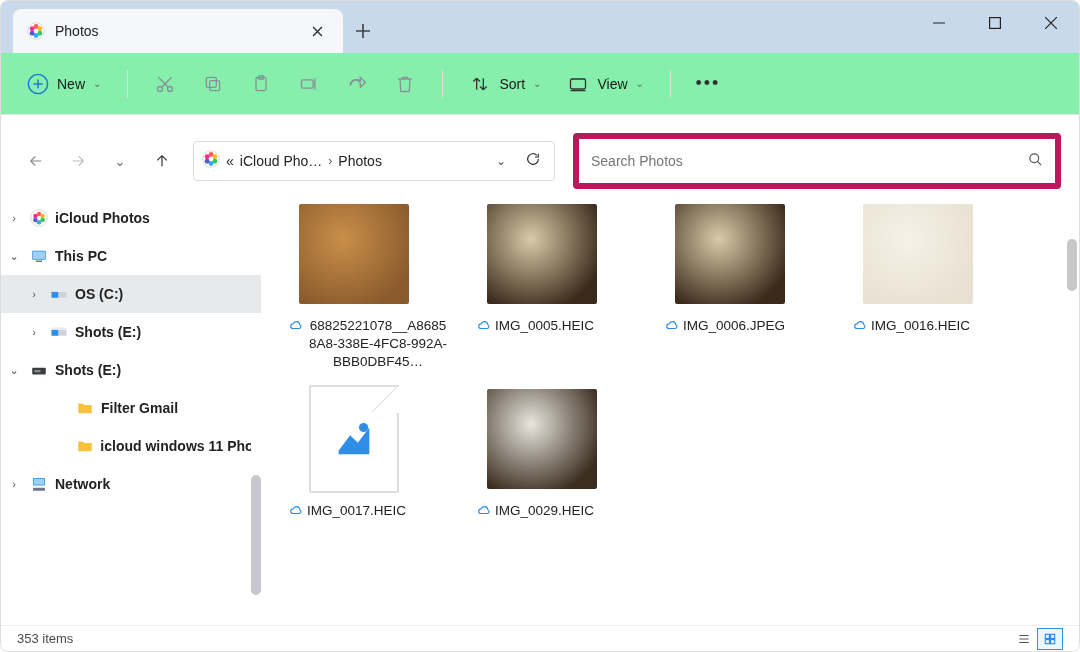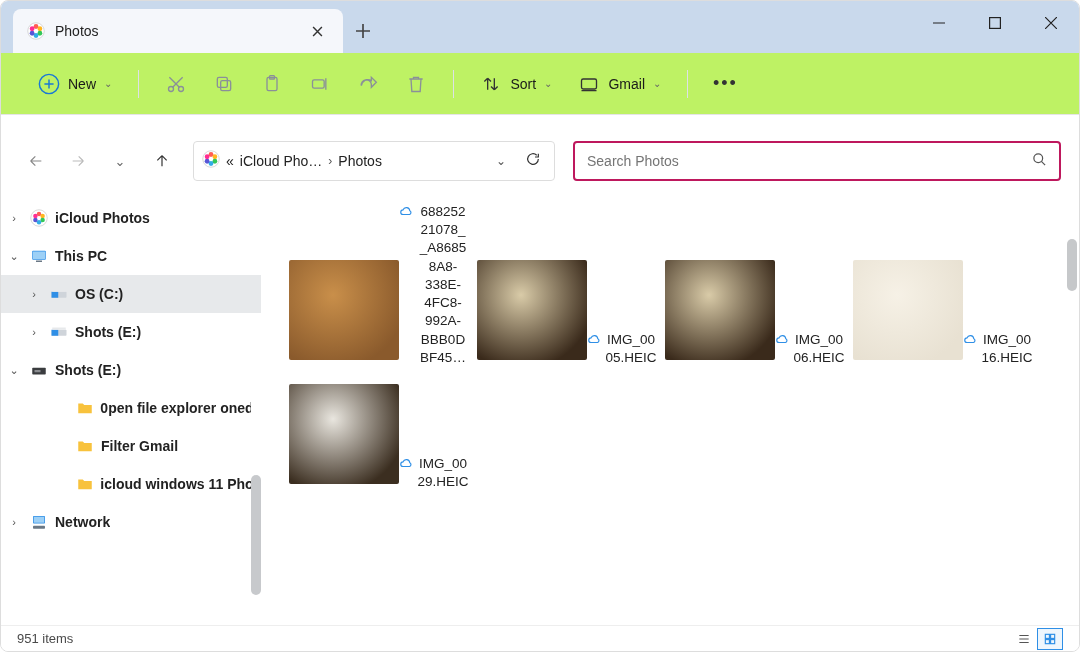--- a/index.html
+++ b/index.html
@@ -9,56 +9,56 @@
   .title-bar { height: 52px; display: flex; background: linear-gradient(#c9d9ec, #c9d9ec); position: relative; }
   .tab { background: #f5f7fb; margin: 8px 0 0 12px; height: 44px; width: 330px; border-radius: 8px 8px 0 0; display: flex; align-items: center; padding: 0 14px; gap: 10px; }
   .photos-app-icon { width: 18px; height: 18px; }
   .tab-title { font-size: 14px; color: #222; flex: 1; }
   .tab-close { width: 24px; height: 24px; display: flex; align-items: center; justify-content: center; font-size: 15px; color: #444; cursor: pointer; }
   .new-tab-btn { width: 40px; display: flex; align-items: center; justify-content: center; font-size: 20px; color: #444; cursor: pointer; margin-top: 8px; }
   .window-controls { position: absolute; right: 0; top: 0; display: flex; height: 44px; }
   .win-ctrl { width: 56px; display: flex; align-items: center; justify-content: center; cursor: pointer; }
   
   
-  .toolbar { height: 62px; background: #bef264; border-bottom: 1px solid #e5e5e5; display: flex; align-items: center; padding: 0 27px; gap: 6px; }
+  .toolbar { height: 62px; background: #86efac; border-bottom: 1px solid #e5e5e5; display: flex; align-items: center; padding: 0 16px; gap: 6px; }
   .tb-btn { display: flex; align-items: center; gap: 8px; padding: 6px 10px; border-radius: 4px; cursor: pointer; color: #1a1a1a; font-size: 14px; }
   .tb-icon { width: 22px; height: 22px; display: flex; align-items: center; justify-content: center; color: #1878d6; }
   .tb-icon.muted { color: #8a9099; }
   .tb-sep { width: 1px; height: 28px; background: #dde1e6; margin: 0 10px; }
   .chev-sm { font-size: 10px; color: #666; }
   
   
   .nav-area { height: 56px; background: #fff; display: flex; align-items: center; padding: 0 18px; gap: 8px; margin-top: 18px; margin-bottom: 6px;}
   .nav-arrow { width: 34px; height: 34px; display: flex; align-items: center; justify-content: center; cursor: pointer; color: #333; border-radius: 4px; }
   .nav-arrow.dim { color: #bbb; }
   .address-bar { flex: 0 0 362px; height: 40px; border: 1px solid #ddd; border-radius: 4px; display: flex; align-items: center; padding: 0 8px; gap: 6px; margin-left: 6px;}
   .crumb { font-size: 14px; color: #222; cursor: pointer; white-space: nowrap; }
   .crumb-sep { font-size: 12px; color: #555; }
   .crumb-chev { margin-left: auto; width: 26px; text-align: center; color: #555; cursor: pointer; font-size:12px;}
   .refresh-btn { width: 26px; text-align: center; color: #333; cursor: pointer; }
-  .search-box { flex: 1; height: 40px; border: 2px solid #be185d; border-radius: 4px; display: flex; align-items: center; padding: 0 12px; margin-left: 10px; gap: 19px;}
+  .search-box { flex: 1; height: 56px; border: 6px solid #be185d; border-radius: 4px; display: flex; align-items: center; padding: 0 12px; margin-left: 10px; gap: 19px;}
   .search-input { flex: 1; border: none; outline: none; font-size: 14px; color: #777; background: transparent;}
   .search-icon { color: #555; font-size: 14px; }
   
   
   .main { display: flex; height: calc(100% - 52px - 62px - 80px - 26px); }
   .tree { width: 260px; padding: 4px 0 0 0; overflow: hidden; font-size: 14px; color: #222; position: relative;}
   .tree-scroll-thumb { position:absolute; right:0; top:280px; width:10px; height:120px; background:#c7c9cc; border-radius:5px;}
   .tree-item { display: flex; align-items: center; height: 38px; padding: 0 10px 0 4px; gap: 6px; cursor: pointer; }
   .tree-item.selected { background: #e7e9eb; }
   .tree-chev { width: 18px; text-align: center; color: #555; font-size: 11px; }
   .tree-icon { width: 20px; height: 20px; display: flex; align-items: center; justify-content: center; }
   .tree-label { white-space: nowrap; overflow: hidden; font-weight: bold; }
   .indent-1 { padding-left: 24px; }
   .indent-2 { padding-left: 50px; }
   .indent-1 .tree-chev { width: 18px; }
   
   .content { flex: 1; position: relative; overflow: hidden; }
   .file-grid { display: grid; grid-template-columns: repeat(4, 180px); gap: 8px 8px; padding: 0 0 0 28px; }
-  .file-item { width: 180px; display: flex; flex-direction: row; align-items: flex-end; cursor: pointer; padding-top:2px;}
+  .file-item { width: 180px; display: flex; flex-direction: column; align-items: flex-start; cursor: pointer; padding-top:2px;}
   .thumb { width: 130px; height: 114px; display: flex; align-items: center; justify-content: center; }
   .thumb-img { width: 110px; height: 100px; border-radius: 2px; }
   .file-caption { display: flex; align-items: flex-start; gap: 4px; font-size: 13.5px; color: #222; text-align: center; max-width: 160px; line-height: 1.35; margin-top: 6px;}
   .cloud-ico { color: #2f8fe6; flex-shrink: 0; margin-top: 1px;}
   .file-name { word-break: break-word; }
   .content-scroll { position: absolute; right: 2px; top: 44px; width: 10px; height: 52px; background: #c6c8ca; border-radius: 5px; }
   
   
   .doc-ph { width: 90px; height: 108px; background: #fff; border: 2px solid #ddd; border-radius: 2px; position: relative; display:flex; align-items:center; justify-content:center;}
   .doc-ph::before { content:""; position:absolute; top:-2px; right:-2px; width:28px; height:28px; background: linear-gradient(135deg, transparent 48%, #ddd 50%, #fff 52%); border-bottom-left-radius:2px;}
@@ -190,21 +190,21 @@
     <span>Sort</span>
     <span class="chev-sm">⌄</span>
   </div>
   <div class="tb-btn">
     <span class="tb-icon" style="color:#333">
         <svg width="20" height="20" viewBox="0 0 24 24" fill="none" stroke="#333" stroke-width="1.6">
           <rect x="3" y="6" width="18" height="12" rx="2"></rect>
           <path d="M3 20 H21"></path>
         </svg>
       </span>
-    <span>Gmail</span>
+    <span>View</span>
     <span class="chev-sm">⌄</span>
   </div>
   <div class="tb-sep"></div>
   <div class="tb-btn">
       <span class="tb-icon" style="color:#333;font-size:18px;letter-spacing:2px">•••</span>
     </div>
 </div>
 
 <div class="nav-area">
   <div class="nav-arrow dim">
@@ -319,29 +319,20 @@
         </span>
         <span class="tree-label">Shots (E:)</span>
       </div>
       <div class="tree-item indent-2">
         <span class="tree-chev"></span>
         <span class="tree-icon">
           <svg width="18" height="18" viewBox="0 0 24 24">
             <path d="M3 6 h6 l2 2 h10 v11 H3 Z" fill="#f8c23c"></path>
           </svg>
         </span>
-        <span class="tree-label">0pen file explorer oned</span>
-      </div>
-      <div class="tree-item indent-2">
-        <span class="tree-chev"></span>
-        <span class="tree-icon">
-          <svg width="18" height="18" viewBox="0 0 24 24">
-            <path d="M3 6 h6 l2 2 h10 v11 H3 Z" fill="#f8c23c"></path>
-          </svg>
-        </span>
         <span class="tree-label">Filter Gmail</span>
       </div>
       <div class="tree-item indent-2">
         <span class="tree-chev"></span>
         <span class="tree-icon">
           <svg width="18" height="18" viewBox="0 0 24 24">
             <path d="M3 6 h6 l2 2 h10 v11 H3 Z" fill="#f8c23c"></path>
           </svg>
         </span>
         <span class="tree-label">icloud windows 11 Pho</span>
@@ -384,52 +375,68 @@
           </div>
         </div>
         <div class="file-item">
           <div class="thumb">
             <div class="thumb-img" style="background:radial-gradient(circle at 40% 35%, #d9cba8 0%, #3a2a1b 80%);"></div>
           </div>
           <div class="file-caption">
             <span class="cloud-ico"><svg width="14" height="14" viewBox="0 0 24 24" fill="none" stroke="#2f8fe6" stroke-width="2">
                 <path d="M7 18 a4 4 0 0 1 0-8 a6 6 0 0 1 11.5 1.5 A3.5 3.5 0 0 1 18 18 Z"></path>
               </svg></span>
-            <span class="file-name">IMG_0006.HEIC</span>
+            <span class="file-name">IMG_0006.JPEG</span>
           </div>
         </div>
         <div class="file-item">
           <div class="thumb">
             <div class="thumb-img" style="background:radial-gradient(circle at 40% 35%, #f6f1e6 0%, #e8e1d2 80%);"></div>
           </div>
           <div class="file-caption">
             <span class="cloud-ico"><svg width="14" height="14" viewBox="0 0 24 24" fill="none" stroke="#2f8fe6" stroke-width="2">
                 <path d="M7 18 a4 4 0 0 1 0-8 a6 6 0 0 1 11.5 1.5 A3.5 3.5 0 0 1 18 18 Z"></path>
               </svg></span>
             <span class="file-name">IMG_0016.HEIC</span>
           </div>
         </div>
         <div class="file-item">
           <div class="thumb">
+            <div class="doc-ph">
+              <svg class="doc-ph-inner" viewBox="0 0 24 24">
+                <path d="M4 18 L10 10 L14 14 L20 6 V20 H4 Z" fill="#2f8fe6"></path>
+                <circle cx="17" cy="6" r="2.4" fill="#2f8fe6"></circle>
+              </svg>
+            </div>
+          </div>
+          <div class="file-caption">
+            <span class="cloud-ico"><svg width="14" height="14" viewBox="0 0 24 24" fill="none" stroke="#2f8fe6" stroke-width="2">
+                <path d="M7 18 a4 4 0 0 1 0-8 a6 6 0 0 1 11.5 1.5 A3.5 3.5 0 0 1 18 18 Z"></path>
+              </svg></span>
+            <span class="file-name">IMG_0017.HEIC</span>
+          </div>
+        </div>
+        <div class="file-item">
+          <div class="thumb">
             <div class="thumb-img" style="background:radial-gradient(circle at 40% 35%, #e9e6df 0%, #3b2e20 80%);"></div>
           </div>
           <div class="file-caption">
             <span class="cloud-ico"><svg width="14" height="14" viewBox="0 0 24 24" fill="none" stroke="#2f8fe6" stroke-width="2">
                 <path d="M7 18 a4 4 0 0 1 0-8 a6 6 0 0 1 11.5 1.5 A3.5 3.5 0 0 1 18 18 Z"></path>
               </svg></span>
             <span class="file-name">IMG_0029.HEIC</span>
           </div>
         </div>
       </div>
     <div class="content-scroll"></div>
   </div>
 </div>
 
 <div class="status-bar">
-  <span>951 items</span>
+  <span>353 items</span>
   <div class="view-toggles">
     <div class="view-tog">
         <svg width="14" height="14" viewBox="0 0 24 24" fill="none" stroke="#555" stroke-width="2">
           <path d="M4 6 H20 M4 12 H20 M4 18 H20"></path>
         </svg>
       </div>
     <div class="view-tog active">
         <svg width="14" height="14" viewBox="0 0 24 24" fill="none" stroke="#2f8fe6" stroke-width="2">
           <rect x="4" y="4" width="7" height="7"></rect>
           <rect x="13" y="4" width="7" height="7"></rect>

